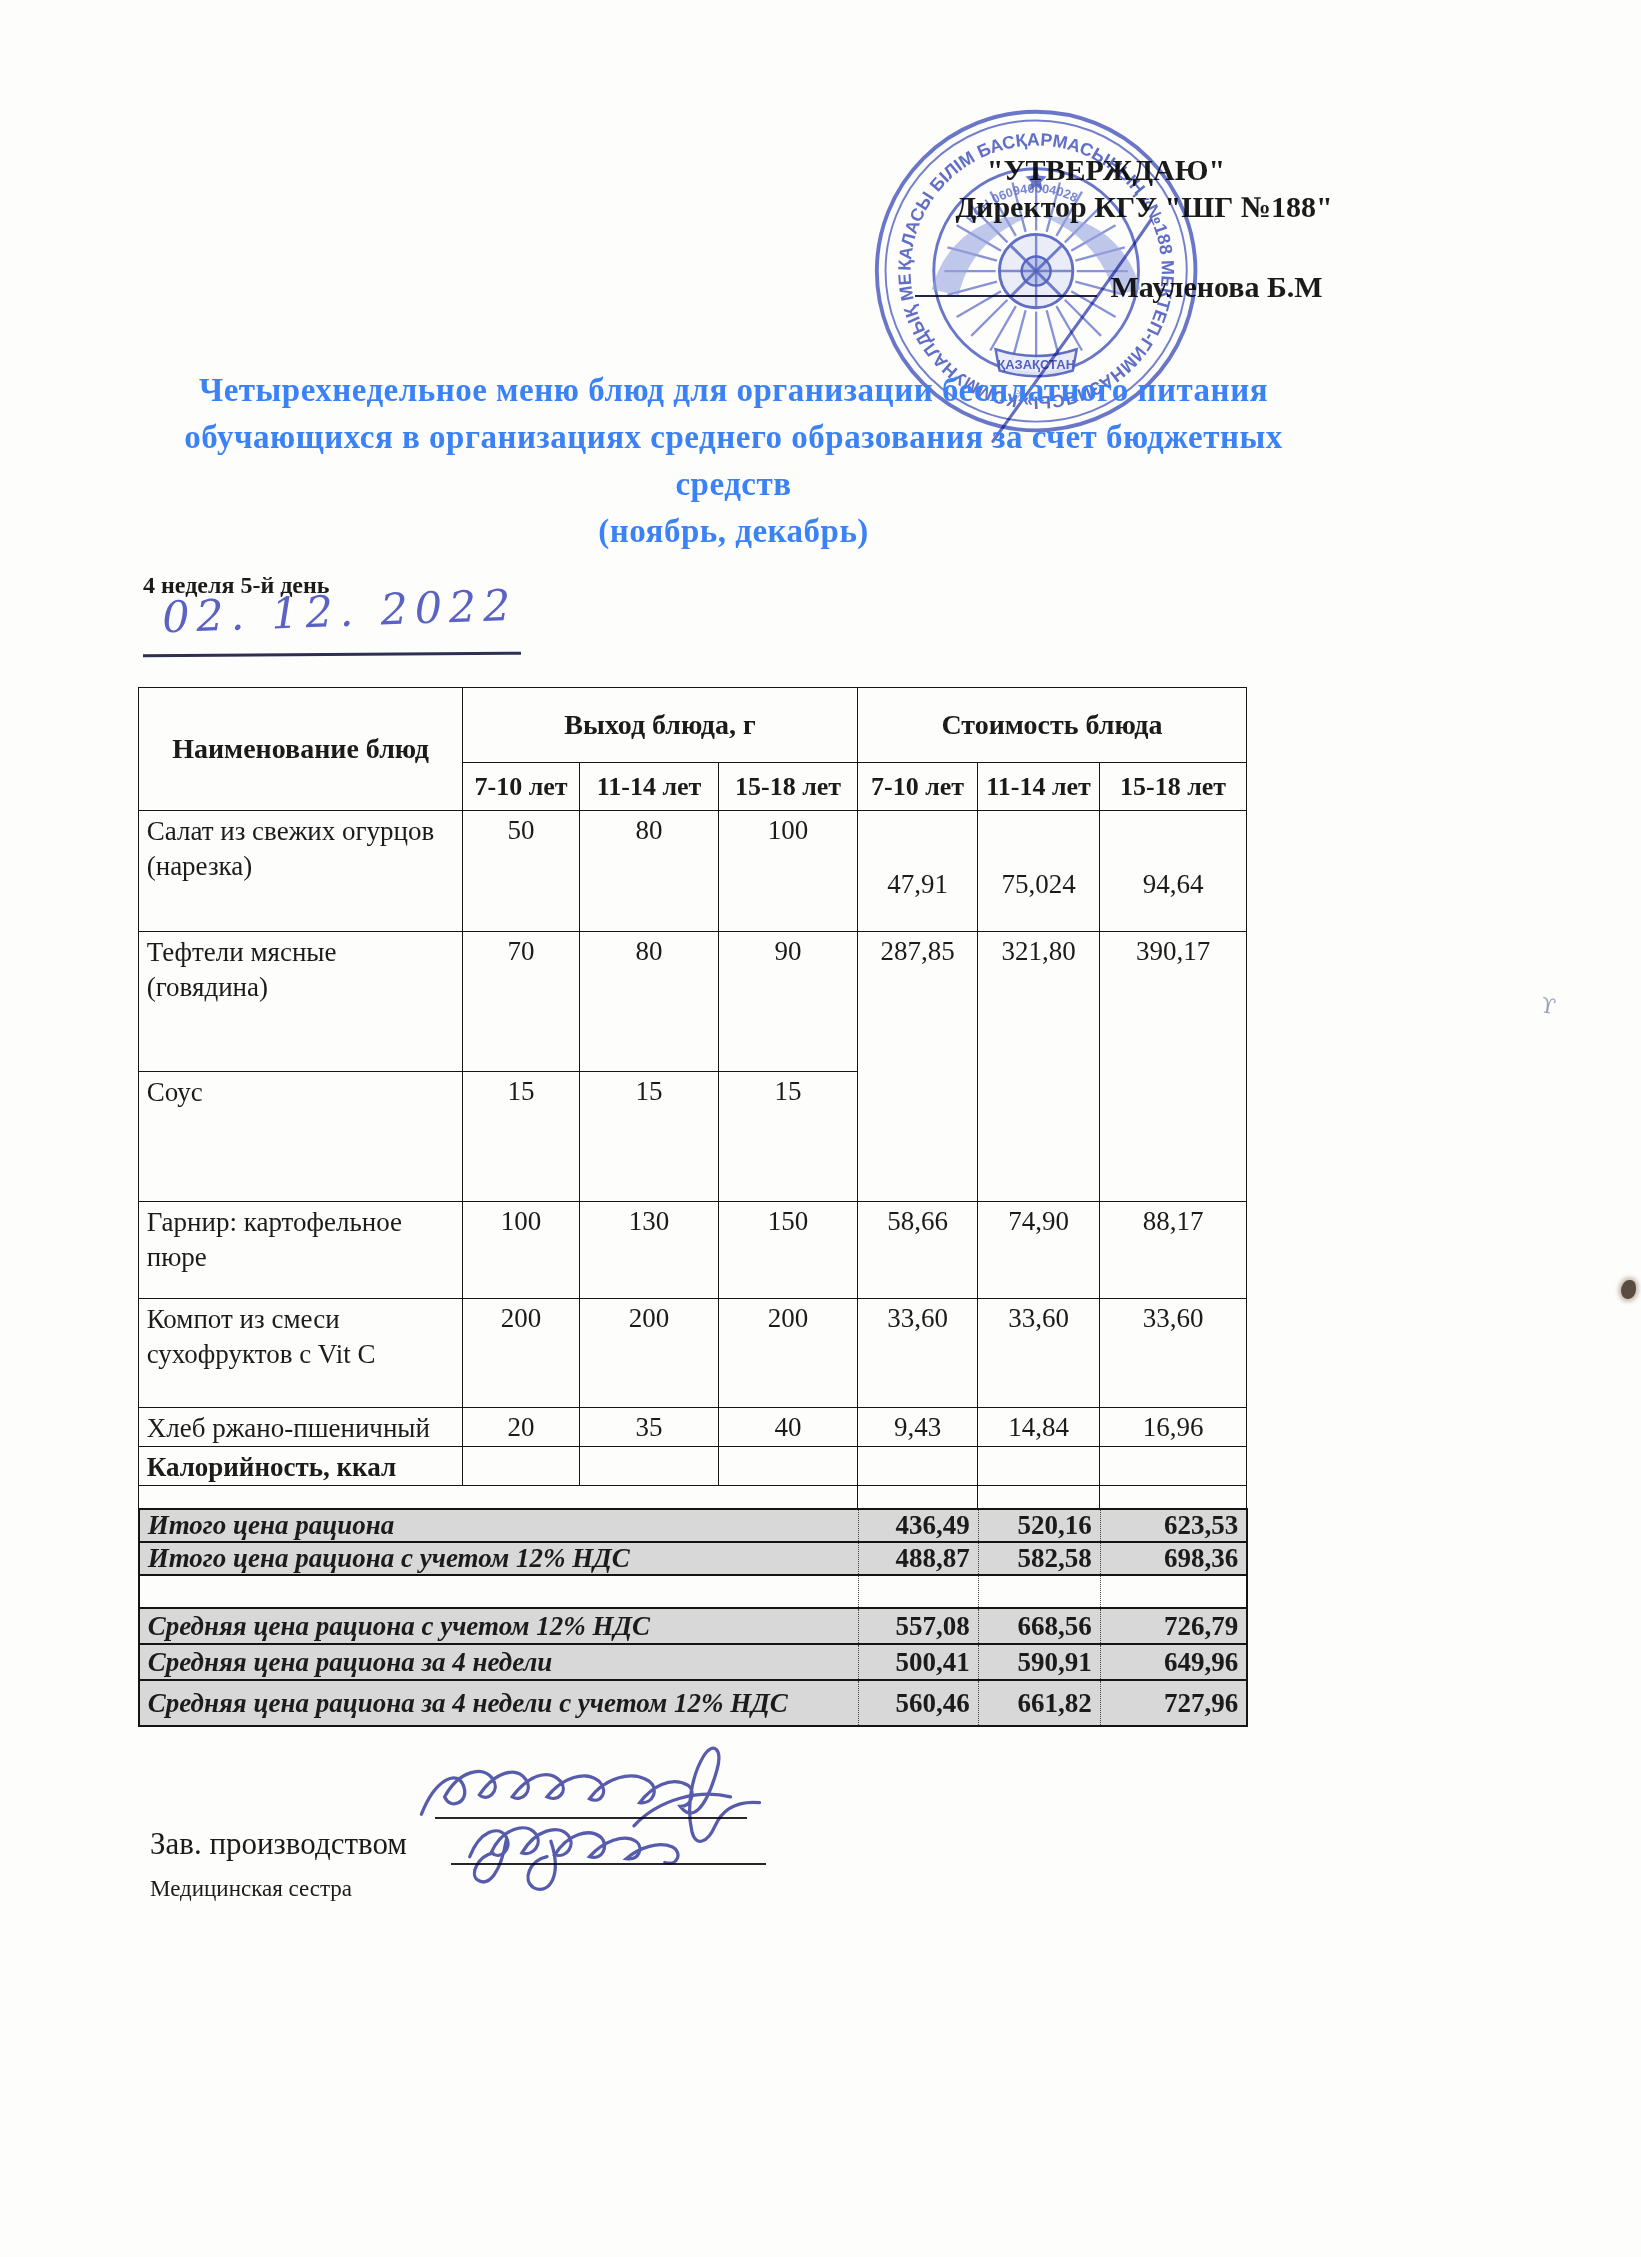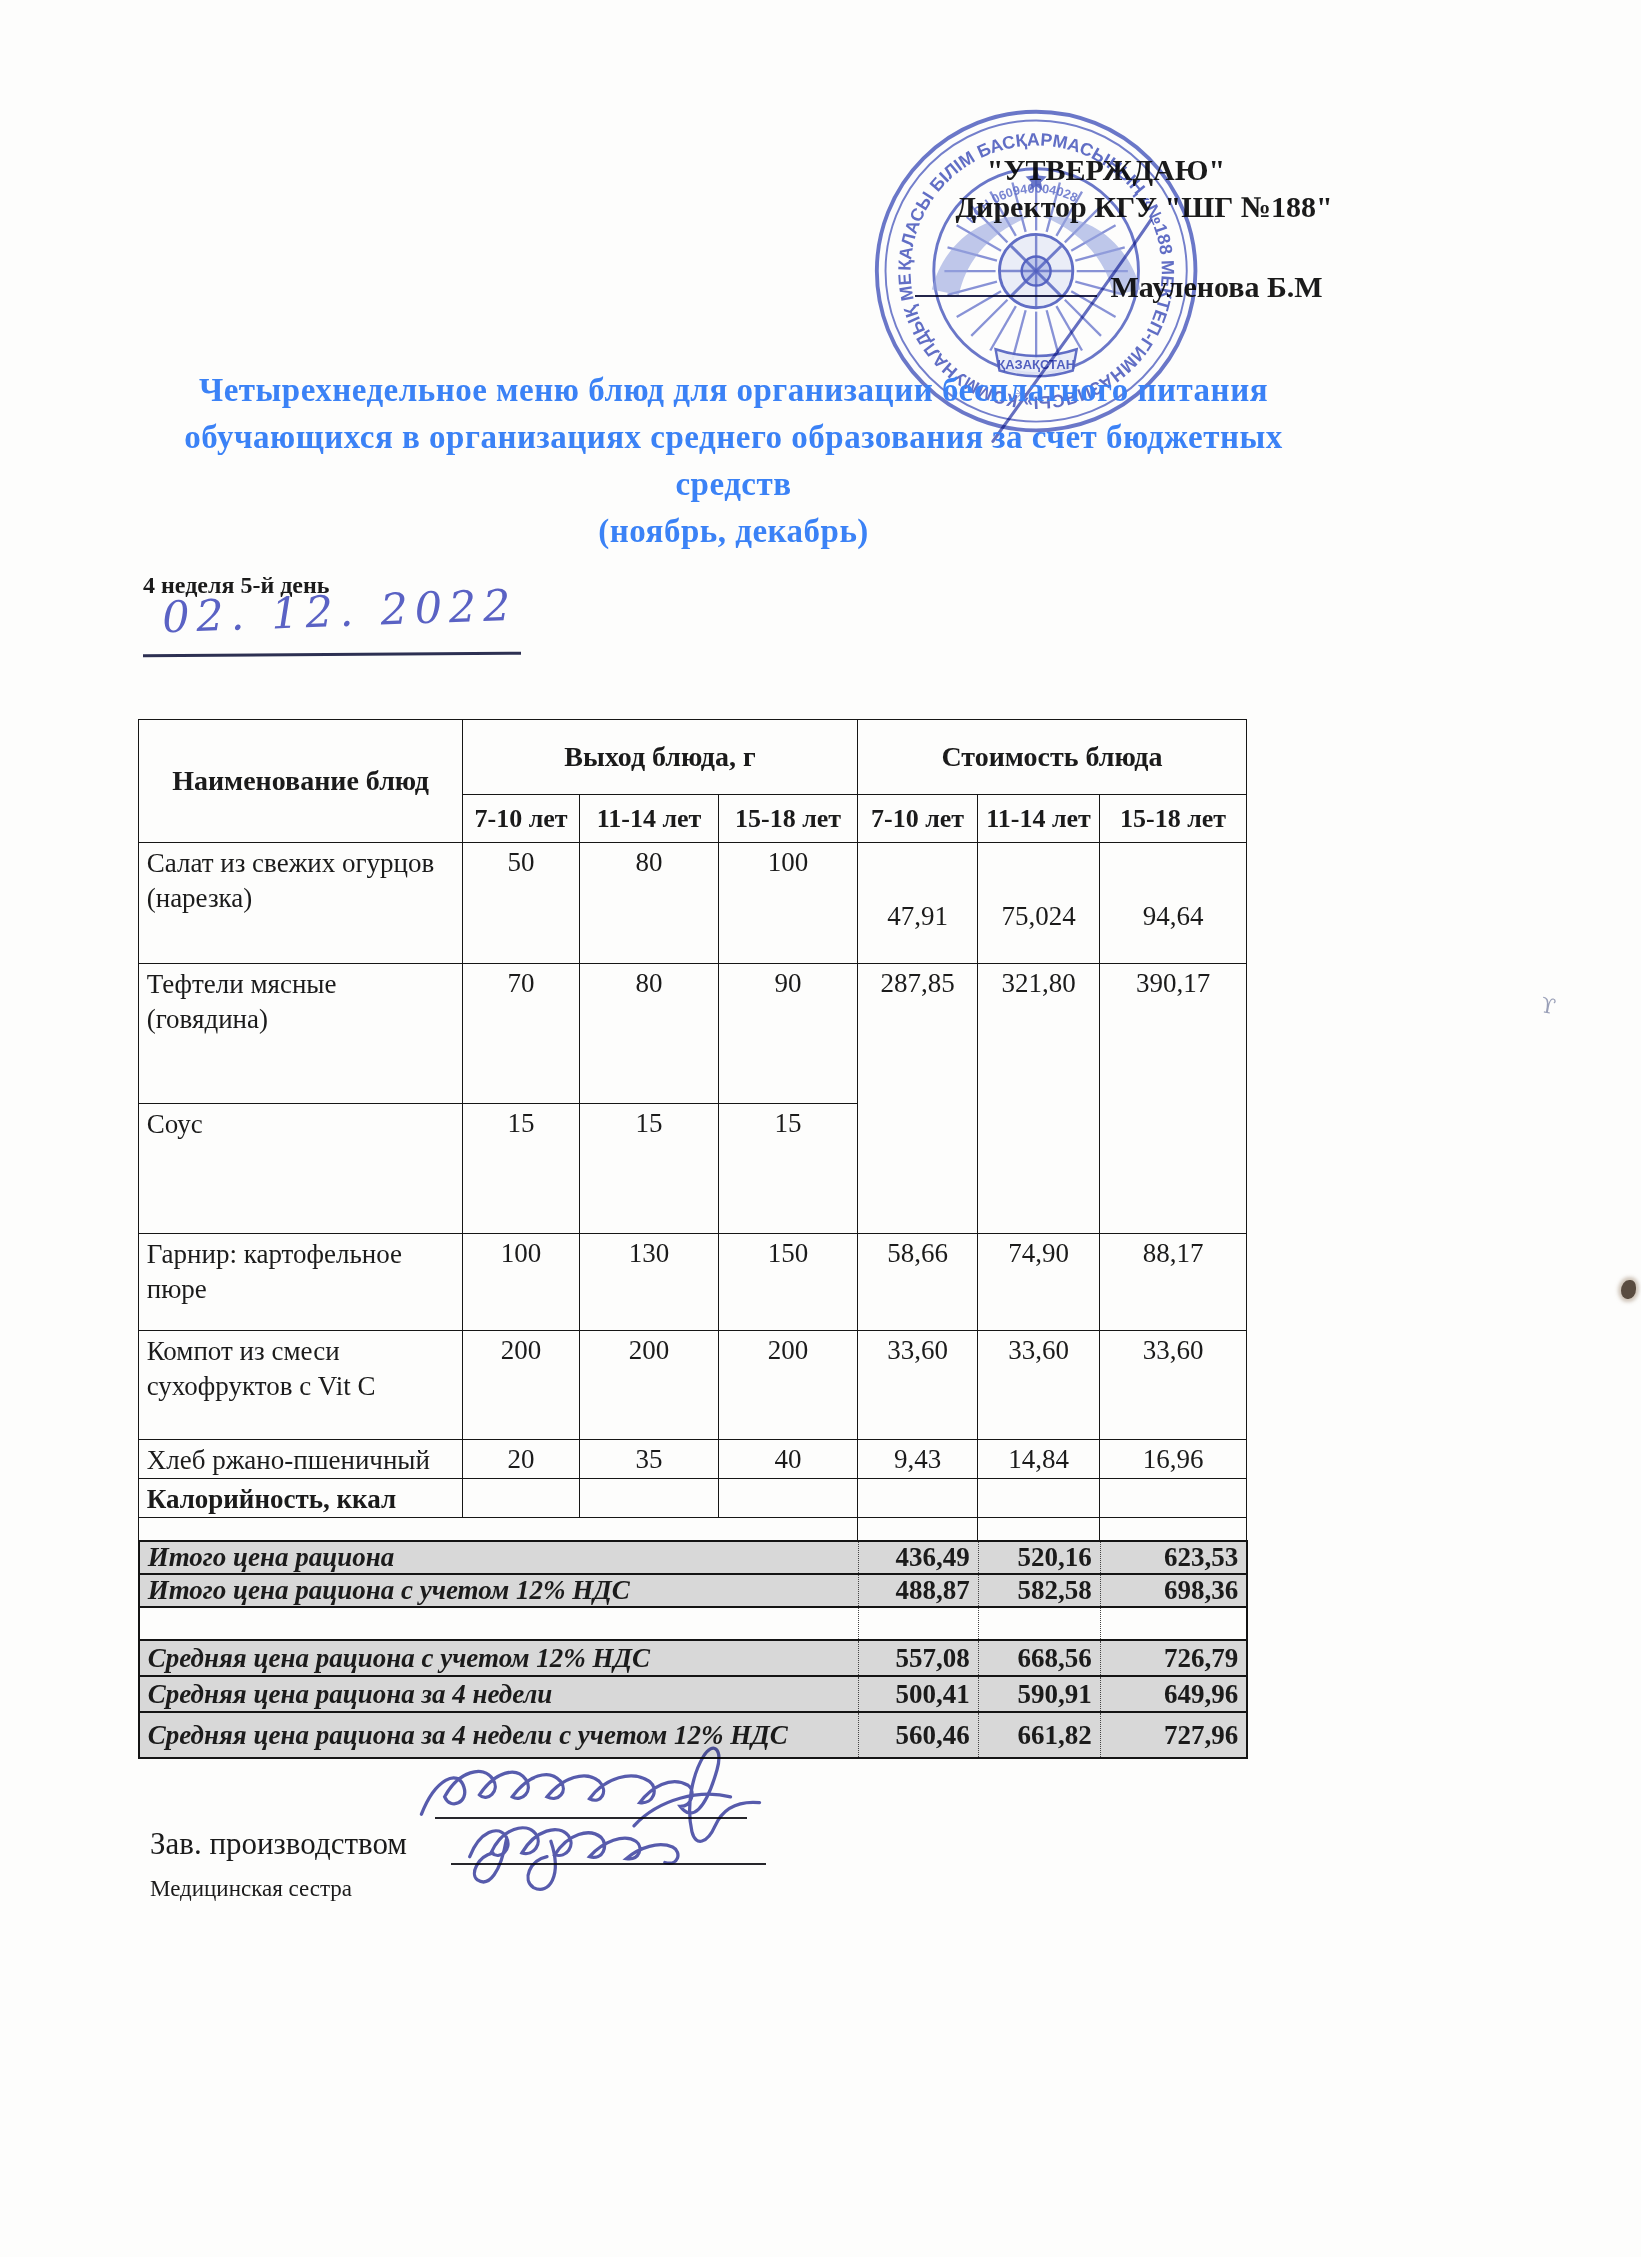--- a/index.html
+++ b/index.html
@@ -31,21 +31,21 @@
 
   
   .week-label { position:absolute; left:143px; top:572px; font-size:24px; font-weight:bold; }
   .hand-date { position:absolute; left:162px; top:586px; font-family:"DejaVu Serif", serif;
     font-style:italic; font-size:43px; color:#5a62c4; letter-spacing:6.8px;
     transform:rotate(-2deg); }
   .date-underline { position:absolute; left:143px; top:653px; width:378px; height:2.9px;
     background:#2d3052; transform:rotate(-.4deg); }
 
   
-  table { border-collapse:collapse; table-layout:fixed;margin-top:32px; }
+  table { border-collapse:collapse; table-layout:fixed; }
   .menu-table { position:absolute; left:138px; top:687px; width:1107px; }
   .menu-table td, .menu-table th { border:1.9px solid #161616; vertical-align:top;
     font-size:27px; overflow:hidden; }
   .menu-table th { font-weight:bold; text-align:center; vertical-align:middle; font-size:28px; }
   .menu-table .age-th { font-size:26px; }
   .name-cell { padding:2.9px 5.8px 0 7.7px; line-height:35px; }
   .num-cell { text-align:center; padding-top:4px; }
   .cost-mid { vertical-align:middle !important; padding-top:27px; }
   .bold-cell { font-weight:bold; }
 

